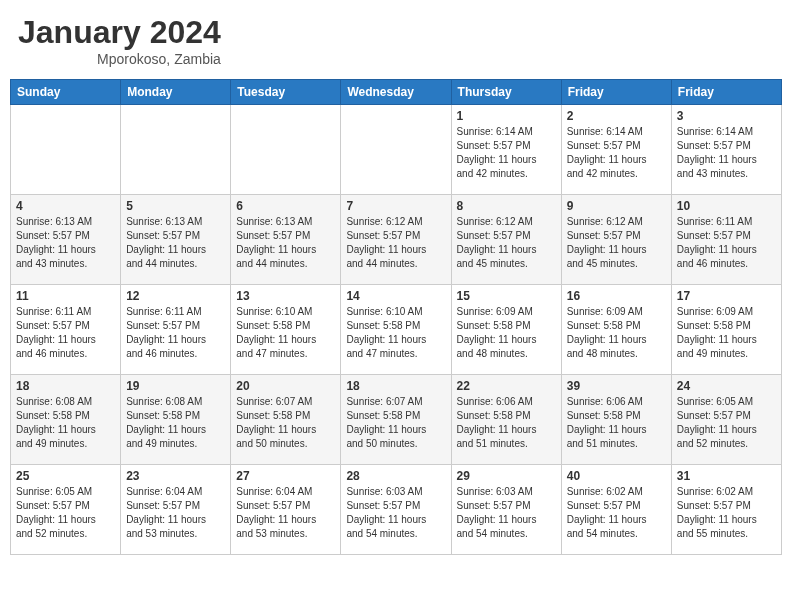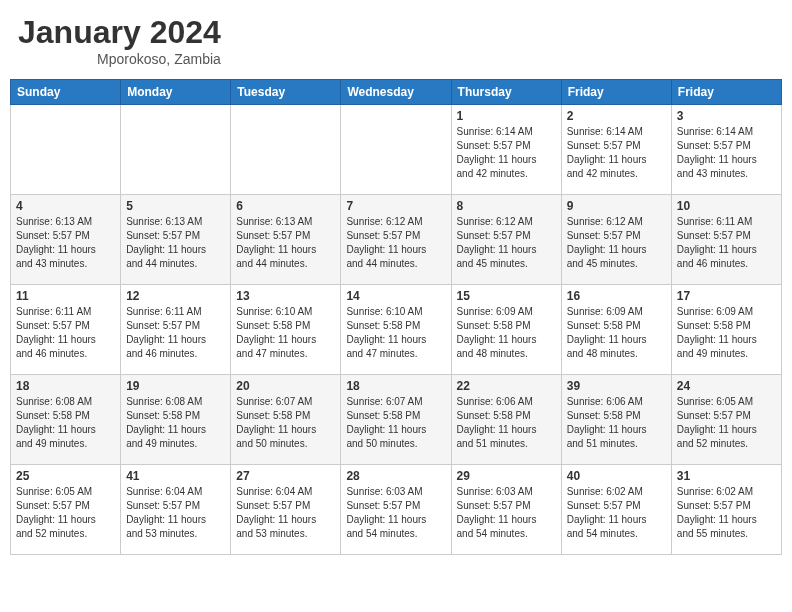--- a/index.html
+++ b/index.html
@@ -294,21 +294,21 @@
       </tr>
       <tr>
         <td>
           <div class="day-num">25</div>
           <div class="day-info" style="white-space: pre-line;">Sunrise: 6:05 AM
 Sunset: 5:57 PM
 Daylight: 11 hours
 and 52 minutes.</div>
         </td>
         <td>
-          <div class="day-num">41</div>
+          <div class="day-num">23</div>
           <div class="day-info" style="white-space: pre-line;">Sunrise: 6:04 AM
 Sunset: 5:57 PM
 Daylight: 11 hours
 and 53 minutes.</div>
         </td>
         <td>
           <div class="day-num">27</div>
           <div class="day-info" style="white-space: pre-line;">Sunrise: 6:04 AM
 Sunset: 5:57 PM
 Daylight: 11 hours

